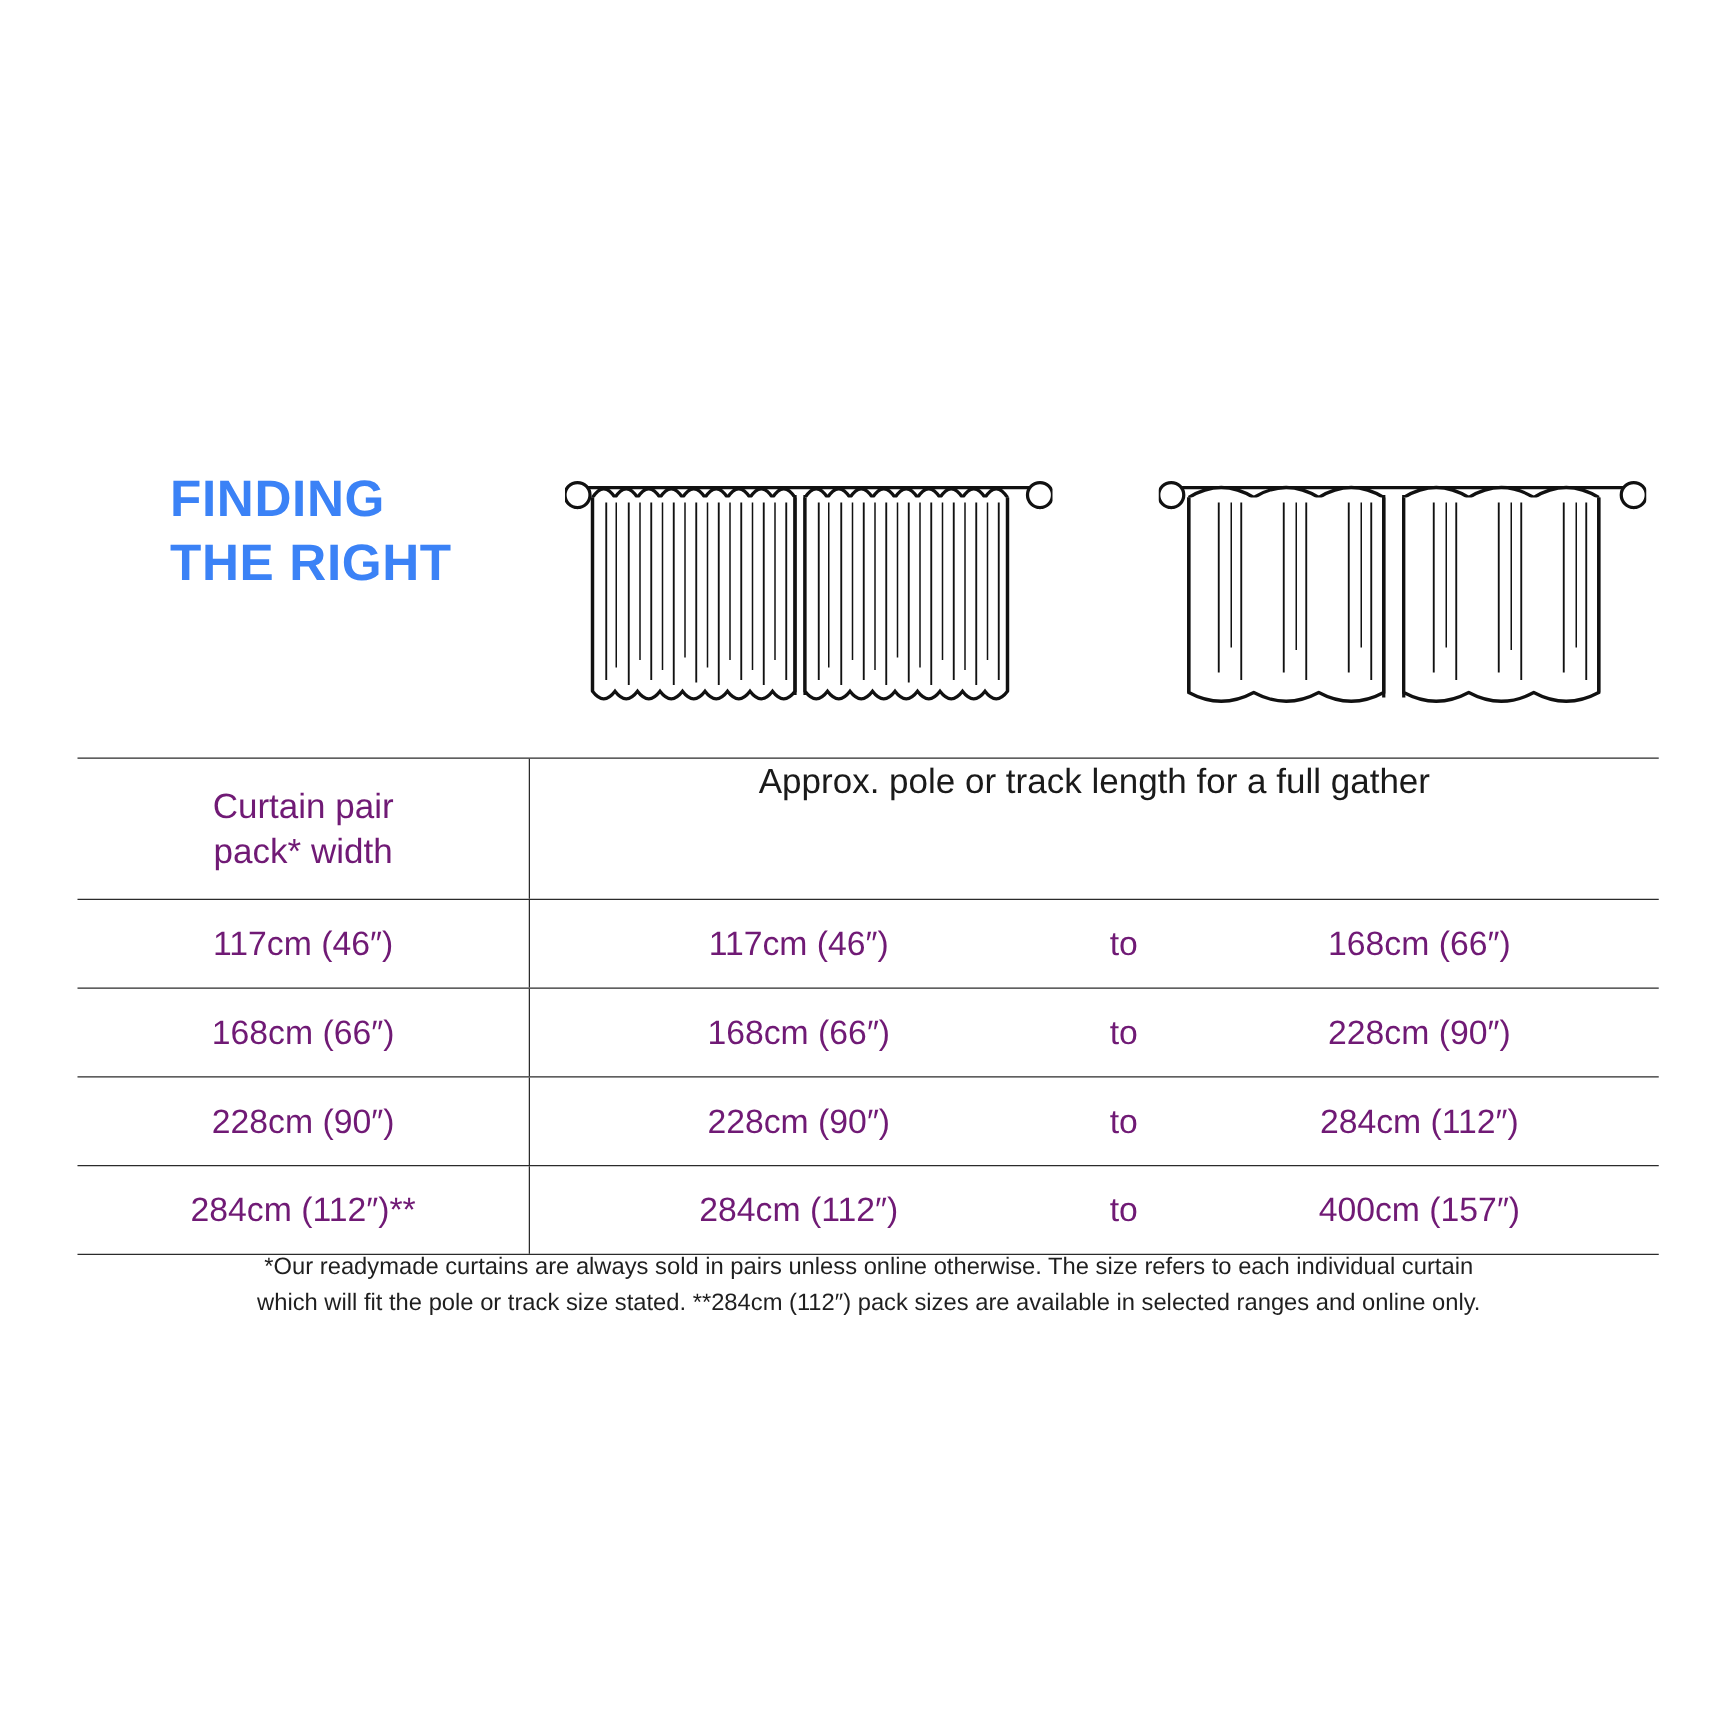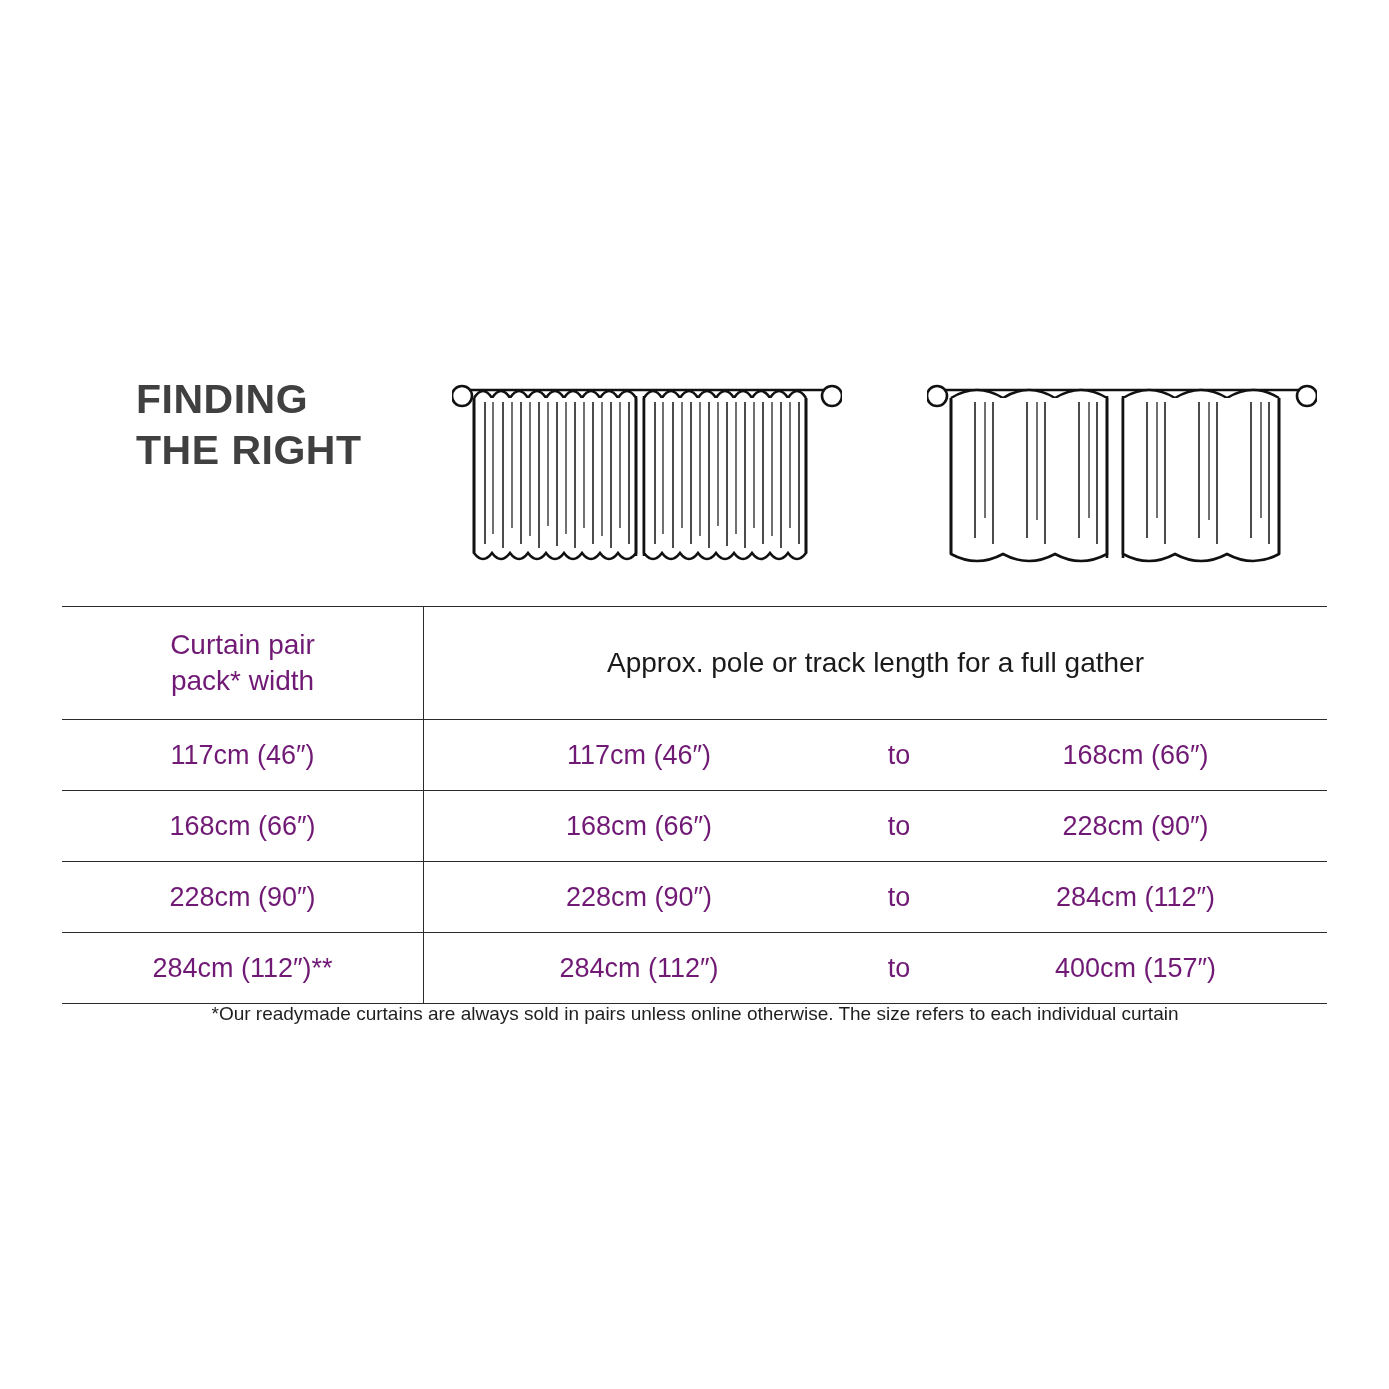--- a/index.html
+++ b/index.html
@@ -35,21 +35,21 @@
   }
 
   .title {
     width: 330px;
     padding-left: 74px;
     box-sizing: border-box;
     font-size: 41px;
     line-height: 1.24;
     font-weight: bold;
     letter-spacing: 0.5px;
-    color: #404040;
+    color: #3b82f6;
     text-transform: uppercase;
     padding-top: 12px;
   }
   .title div { white-space: nowrap; }
 
   .illus-wrap {
     flex: 1;
     display: flex;
     justify-content: space-between;
     align-items: flex-start;
@@ -99,21 +99,20 @@
   }
   .row.head .cell span { display: block; }
   .row.data .cell { height: 70px; }
   .head-split {
     display: flex;
     width: 903px;
   }
   .head-split .hc {
     flex: 1;
     display: flex;
-    align-items: center;
     justify-content: center;
     text-align: center;
     font-size: 28px;
     line-height: 1.3;
   }
 
   
   .footnote {
     position: absolute;
     left: 120px;
@@ -283,15 +282,16 @@
       <div class="cell c1">284cm (112″)**</div>
       <div class="cell c2">284cm (112″)</div>
       <div class="cell cto">to</div>
       <div class="cell c3">400cm (157″)</div>
     </div>
 
   </div>
 
   <div class="footnote">
     <div>*Our readymade curtains are always sold in pairs unless online otherwise. The size refers to each individual curtain</div>
+    <div>which will fit the pole or track size stated. **284cm (112″) pack sizes are available in selected ranges and online only.</div>
   </div>
 
 </div>
 
 </body></html>

